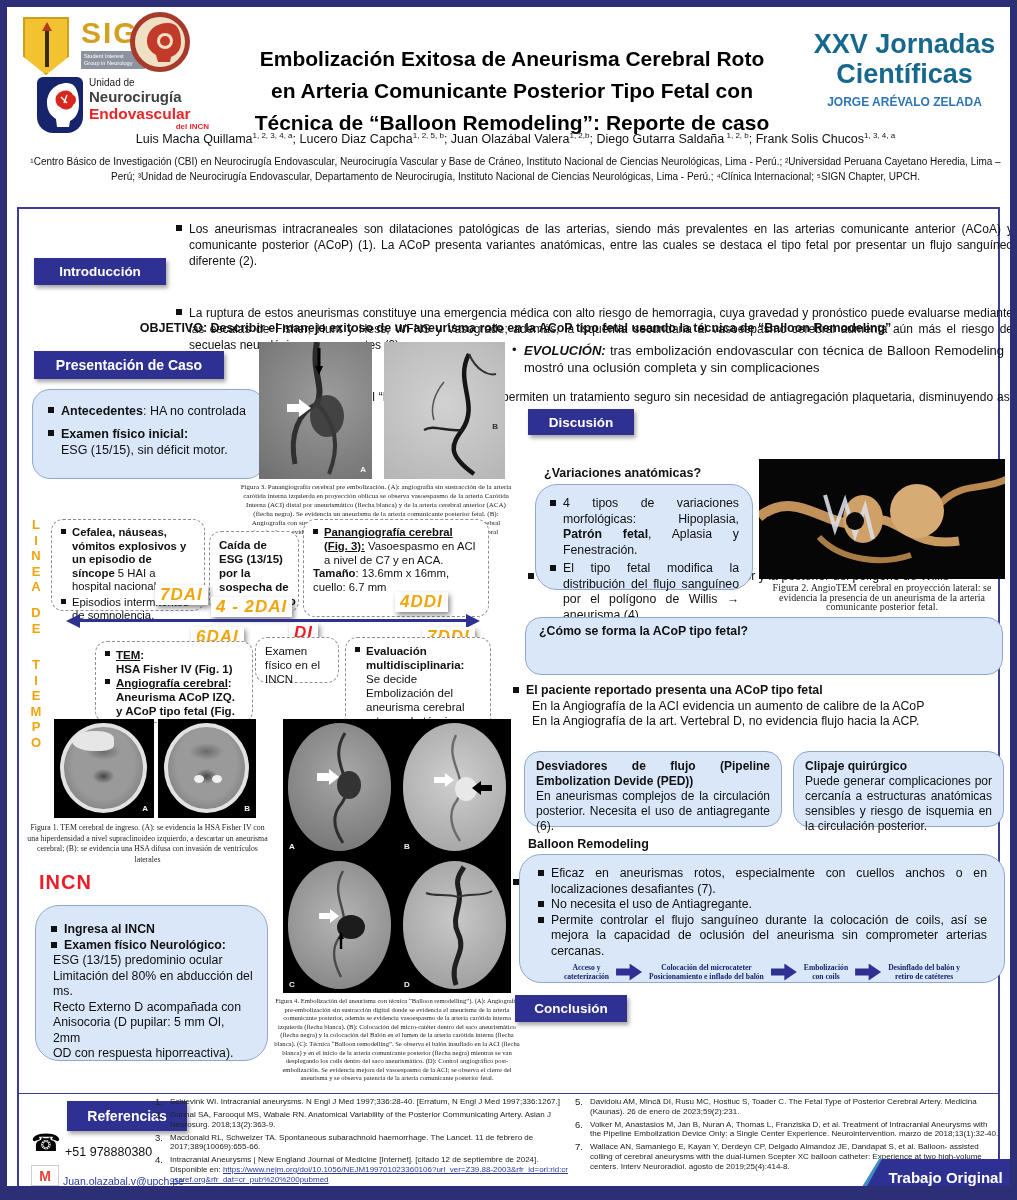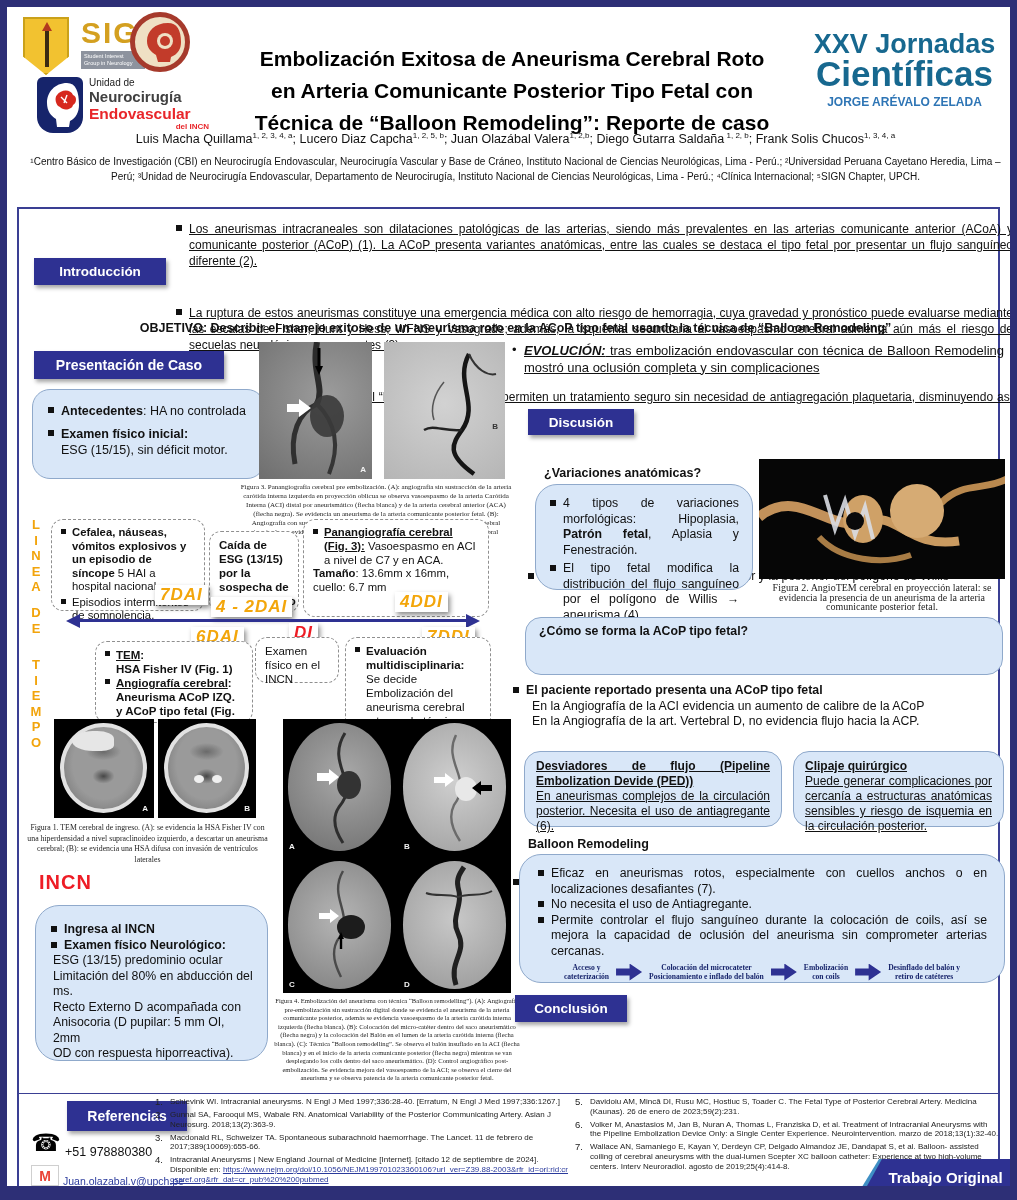--- a/index.html
+++ b/index.html
@@ -4,21 +4,21 @@
 <style>
   html,body{margin:0;padding:0;background:#e9e9e9;}
   #poster{position:relative;width:1017px;height:1200px;margin:0 auto;background:#fff;
     border:7px solid #2d2f76;box-sizing:border-box;overflow:hidden;
     font-family:"Liberation Sans",sans-serif;color:#111;}
   .abs{position:absolute;}
   .pre{white-space:pre-line;}
   .b{font-weight:bold;}
   .u{text-decoration:underline;}
   .bi{font-weight:bold;font-style:italic;}
-  .just{text-align:justify;text-decoration:underline;}
+  .just{text-align:justify;}
   .ctr{text-align:center;}
   .slabel{position:absolute;background:#2e3192;color:#fff;font-weight:bold;
     display:flex;align-items:center;justify-content:center;
     box-shadow:2px 3px 4px rgba(0,0,0,.35);font-size:13.5px;}
   .bluebox{position:absolute;background:#d9e7f8;border:1.5px solid #8fa9cb;border-radius:18px;box-sizing:border-box;}
   .dashbox{position:absolute;background:#fff;border:1.6px dashed #8f8f8f;border-radius:12px;box-sizing:border-box;padding:6px 9px;}
   .sq{position:relative;padding-left:14px;}
   .sq::before{content:"";position:absolute;left:1px;top:4px;width:6px;height:6px;background:#111;}
   .sqs{position:relative;padding-left:11px;}
   .sqs::before{content:"";position:absolute;left:0;top:3px;width:5px;height:5px;background:#111;}
@@ -88,21 +88,21 @@
   </div>
 
   <div class="abs ctr" style="left:215px;top:36px;width:580px;font-size:21px;line-height:32px;font-weight:bold;color:#000;">
     <div>Embolización Exitosa de Aneurisma Cerebral Roto</div>
     <div>en Arteria Comunicante Posterior Tipo Fetal con</div>
     <div>Técnica de “Balloon Remodeling”: Reporte de caso</div>
   </div>
 
   <div class="abs ctr" style="left:795px;top:22px;width:205px;">
     <div style="font-size:27px;line-height:30px;font-weight:800;color:#17688f;">XXV Jornadas</div>
-    <div style="font-size:35px;line-height:30px;font-weight:800;color:#17688f;">Científicas</div>
+    <div style="font-size:27px;line-height:30px;font-weight:800;color:#17688f;">Científicas</div>
     <div style="margin-top:6px;font-size:12px;font-weight:bold;color:#2e75b5;">JORGE ARÉVALO ZELADA</div>
   </div>
 
   <div class="abs ctr" style="left:40px;top:124px;width:937px;font-size:12.5px;">
     <span><span>Luis Macha Quillama</span><sup style="font-size:8px;">1, 2, 3, 4, a</sup><span>; </span></span><span><span>Lucero Diaz Capcha</span><sup style="font-size:8px;">1, 2, 5, b</sup><span>; </span></span><span><span>Juan Olazábal Valera</span><sup style="font-size:8px;">1, 2,b</sup><span>; </span></span><span><span>Diego Gutarra Saldaña</span><sup style="font-size:8px;"> 1, 2, b</sup><span>; </span></span><span><span>Frank Solis Chucos</span><sup style="font-size:8px;">1, 3, 4, a</sup><span></span></span>
   </div>
   <div class="abs ctr" style="left:14px;top:148px;width:989px;font-size:10px;line-height:14.5px;color:#111;">¹Centro Básico de Investigación (CBI) en Neurocirugía Endovascular, Neurocirugía Vascular y Base de Cráneo, Instituto Nacional de Ciencias Neurológicas, Lima - Perú.; ²Universidad Peruana Cayetano Heredia, Lima – Perú; ³Unidad de Neurocirugía Endovascular, Departamento de Neurocirugía, Instituto Nacional de Ciencias Neurológicas, Lima - Perú.; ⁴Clínica Internacional; ⁵SIGN Chapter, UPCH.</div>
 
   <div class="abs" style="left:10px;top:200px;width:983px;height:984px;border:2px solid #3a3f93;box-sizing:border-box;"></div>
   <div class="abs" style="left:12px;top:1086px;width:979px;border-top:1.5px solid #3a3f93;"></div>

